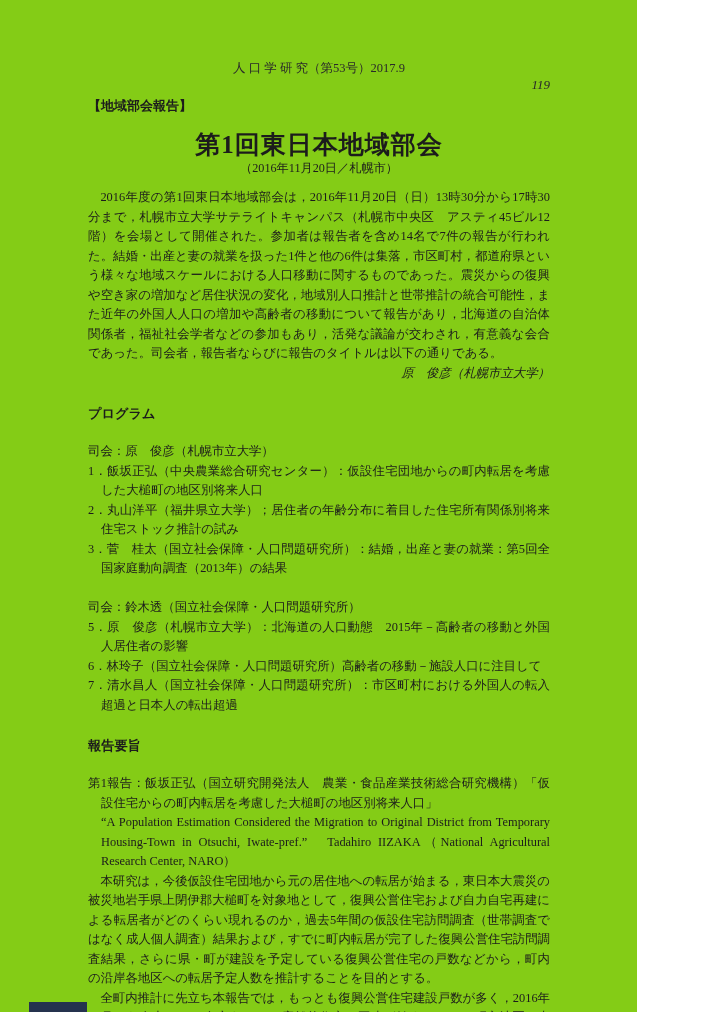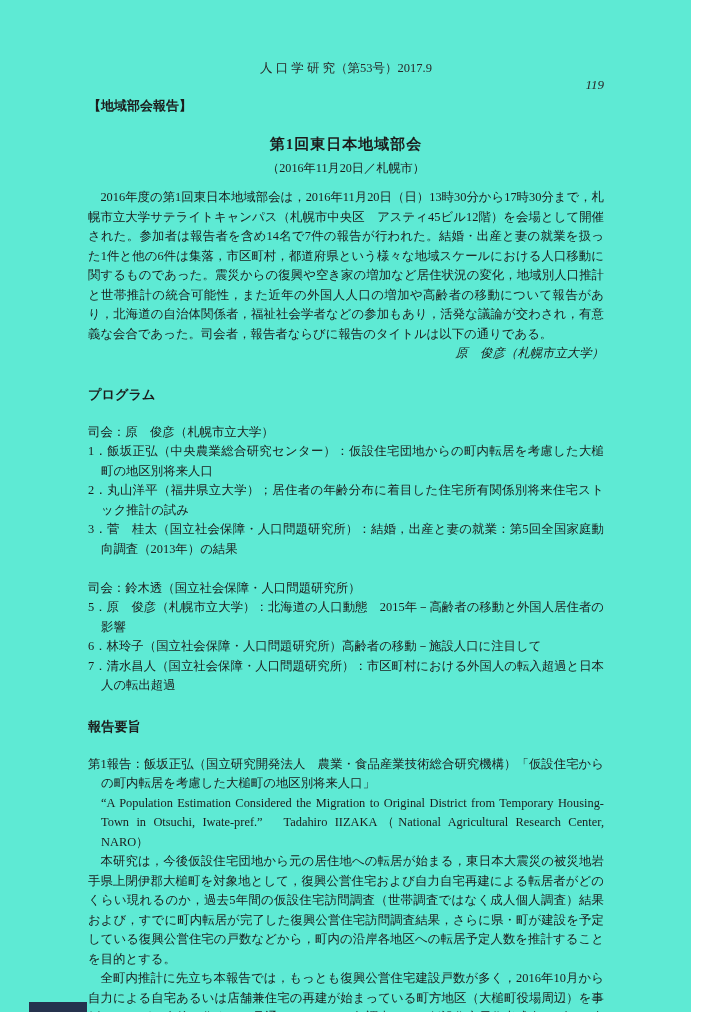--- a/index.html
+++ b/index.html
@@ -2,23 +2,23 @@
 <html lang="ja"><head>
 <meta charset="utf-8">
 <style>
   html, body {
     margin: 0;
     padding: 0;
     background: #ffffff;
   }
   .page {
     position: relative;
-    width: 691px;
+    width: 637px;
     height: 1012px;
-    background: #5eead4;
+    background: #84cc16;
     color: #1c1c1c;
     font-family: "Liberation Serif", "DejaVu Serif", serif;
     font-size: 12.4px;
     line-height: 19.5px;
     box-sizing: border-box;
     padding: 60px 87px 0 88px;
     overflow: hidden;
   }
   .running-head {
     position: relative;
@@ -38,21 +38,21 @@
   .section-tag {
     margin-top: 21px;
     font-family: "Liberation Sans", "DejaVu Sans", sans-serif;
     font-weight: bold;
     font-size: 13px;
     line-height: 17px;
   }
   .doc-title {
     margin-top: 17px;
     text-align: center;
-    font-size: 15px;
+    font-size: 25px;
     line-height: 27px;
     font-weight: bold;
     letter-spacing: 1px;
   }
   .doc-subtitle {
     text-align: center;
     font-size: 12.2px;
     line-height: 17px;
     margin-top: 2px;
   }

